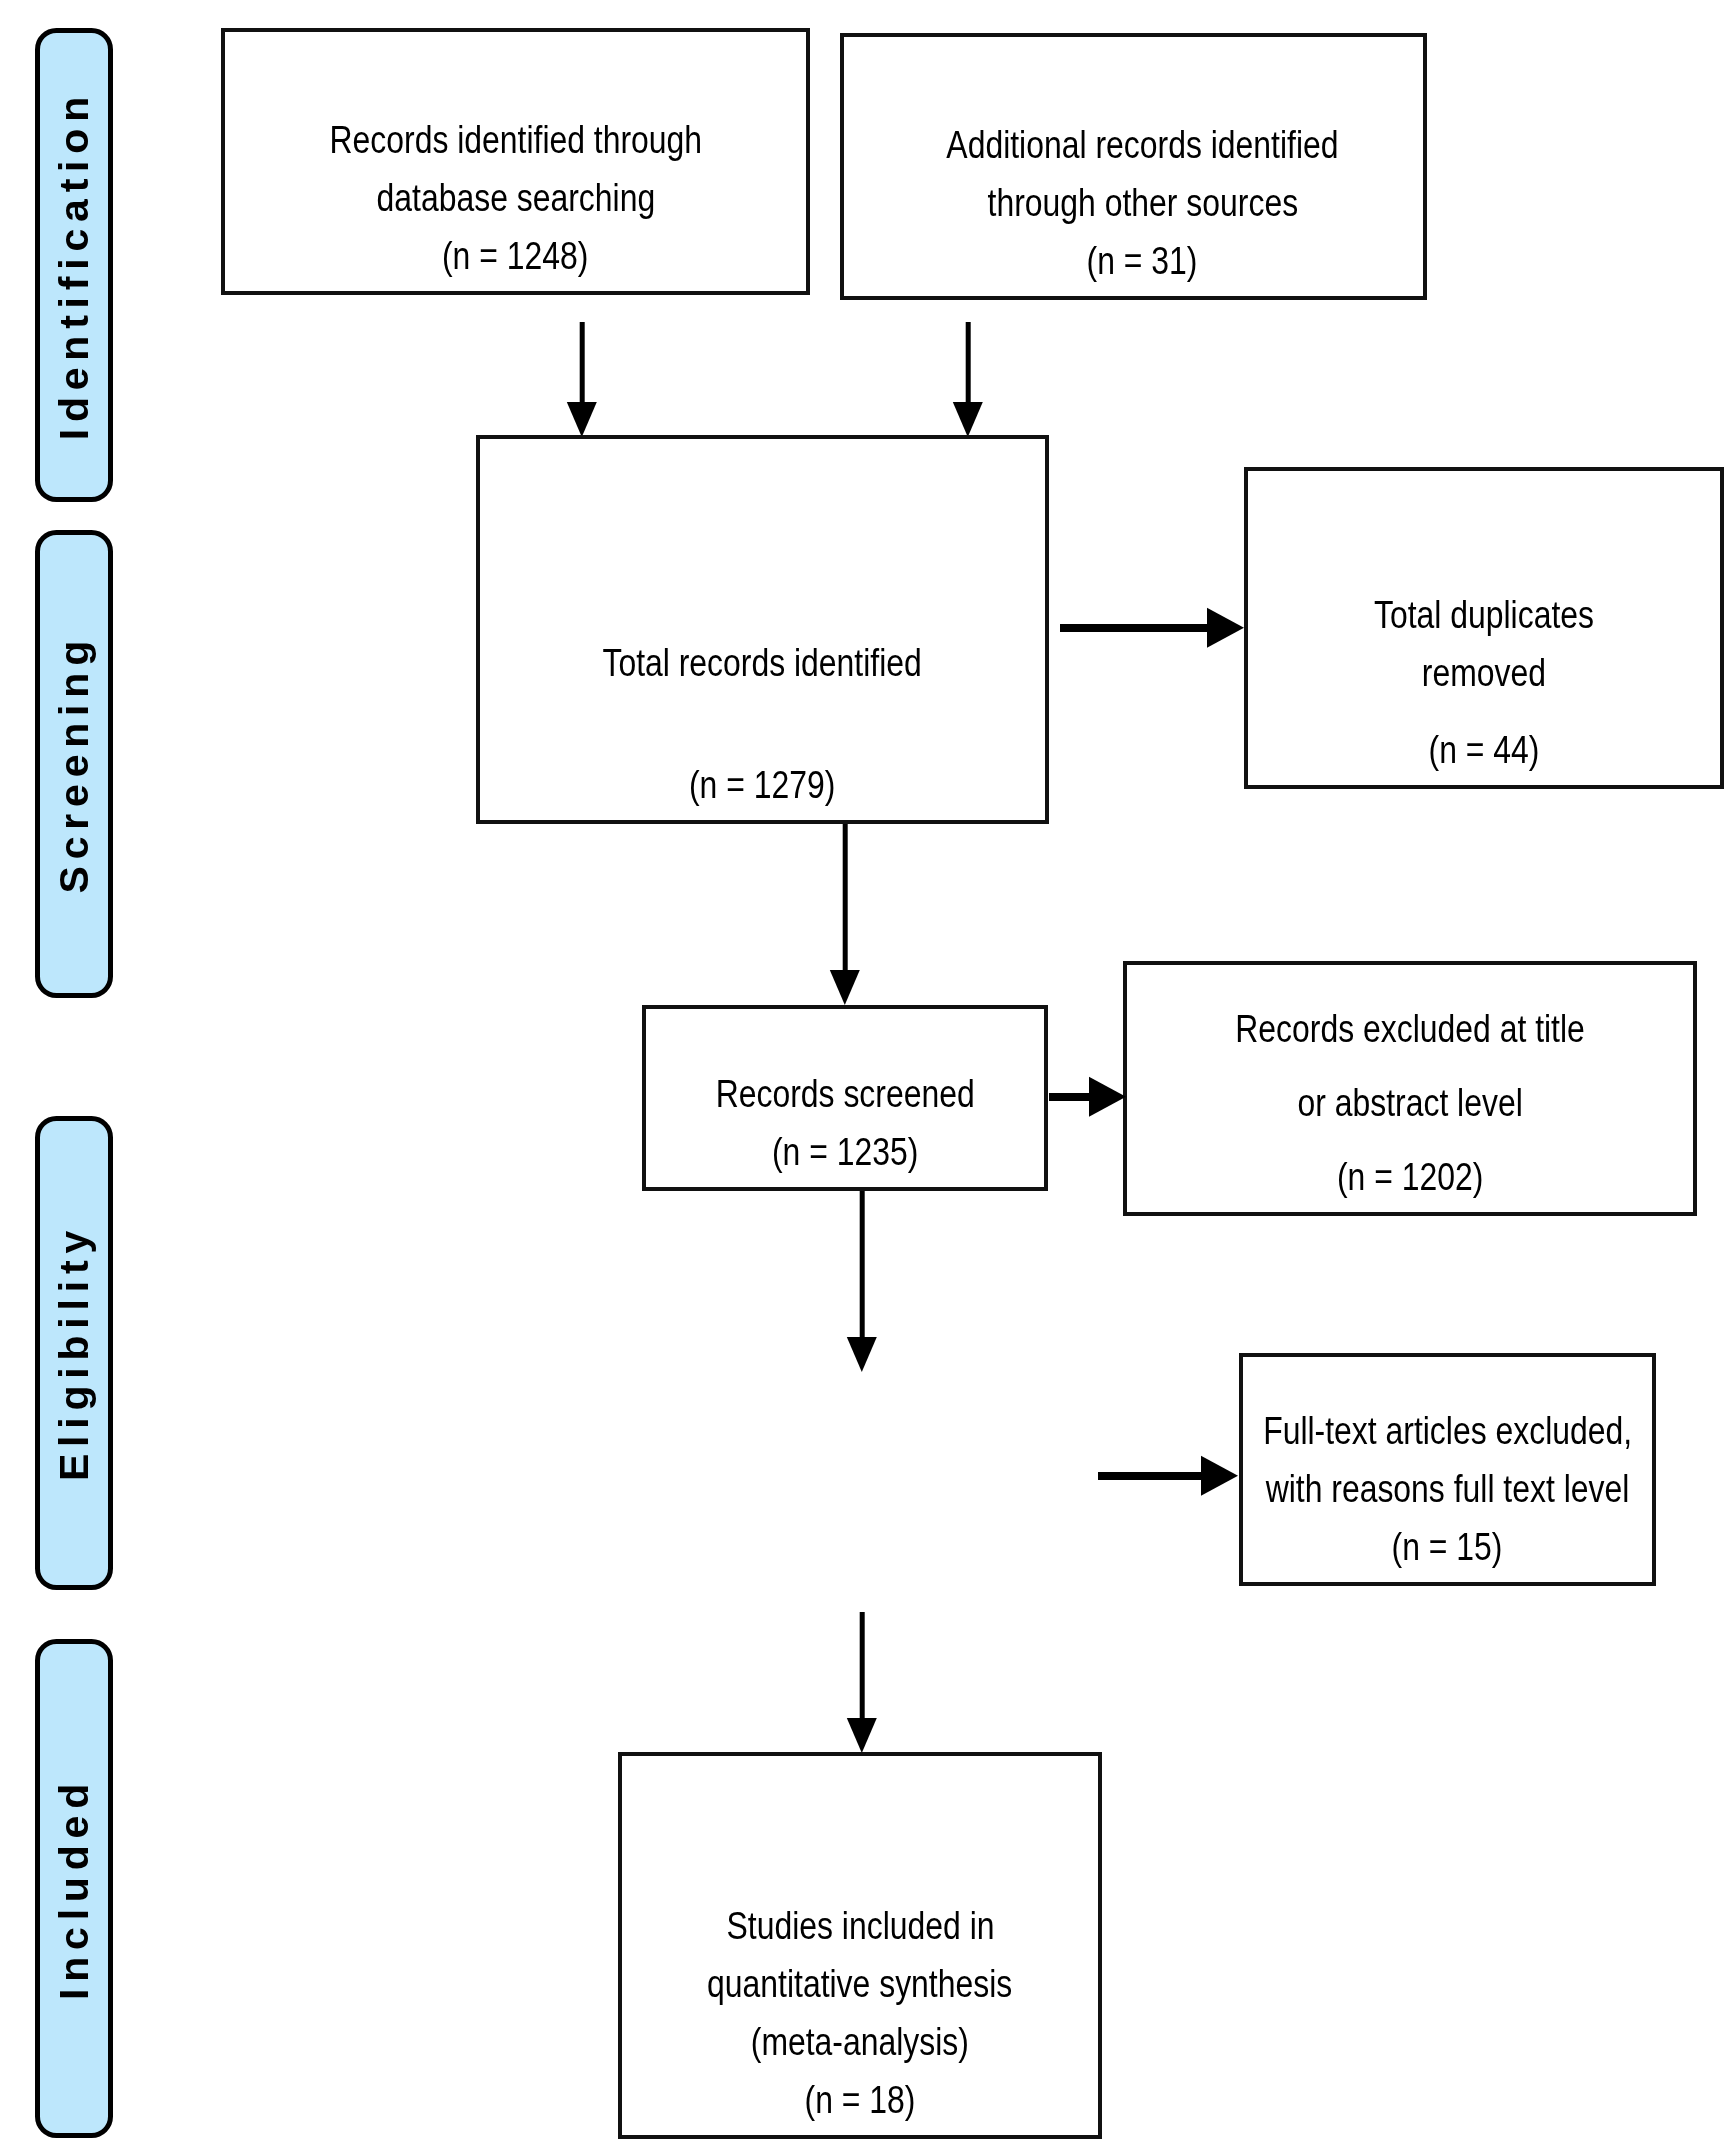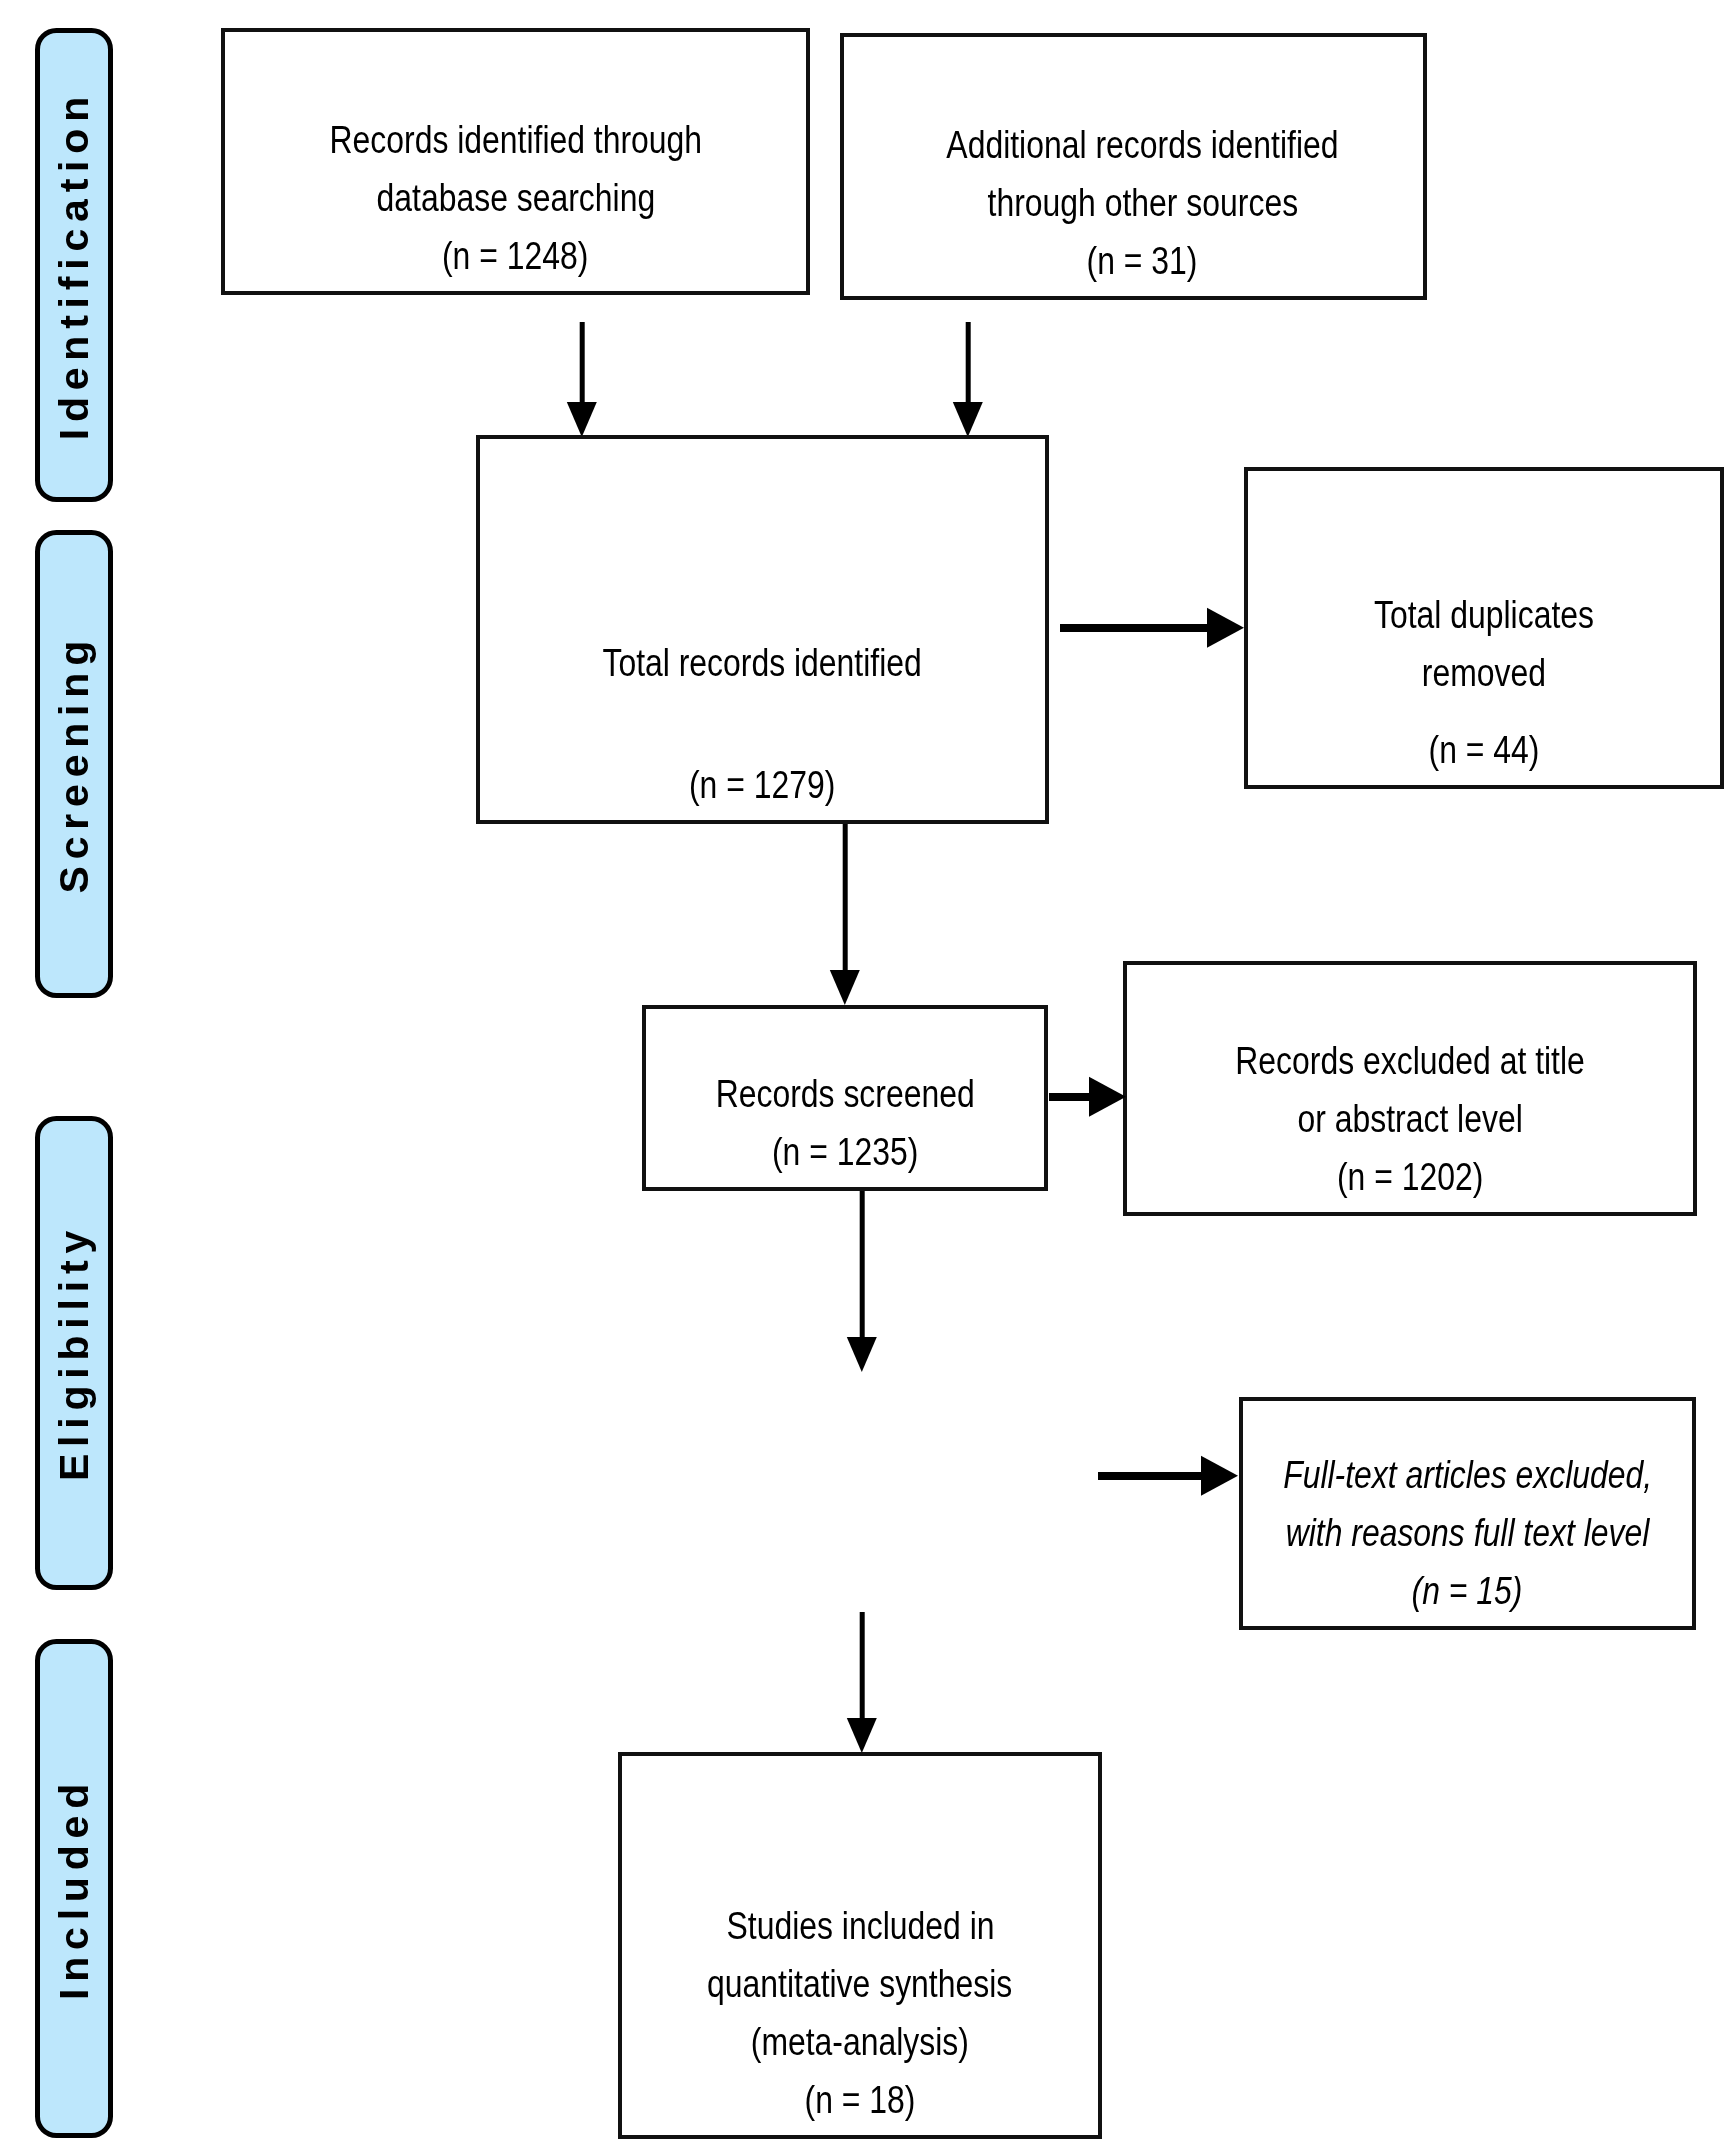--- a/index.html
+++ b/index.html
@@ -175,38 +175,38 @@
   <div class="arrow-v" style="left:845px; top:824px; height:181px;">
     <div class="shaft" style="height:148px;"></div>
     <div class="head" style="top:146px;"></div>
   </div>
 
   <div class="flow-box" style="left:642px; top:1005px; width:406px; height:186px;">
     <div class="line">Records screened</div>
     <div class="line">(n = 1235)</div>
   </div>
 
-  <div class="flow-box" style="left:1123px; top:961px; width:574px; height:255px;">
+  <div class="flow-box" style="left:1123px; top:961px; width:574px; height:255px;gap:16px;">
     <div class="line">Records excluded at title</div>
     <div class="line">or abstract level</div>
     <div class="line">(n = 1202)</div>
   </div>
 
   <div class="arrow-h" style="left:1049px; top:1097px; width:76px;">
     <div class="shaft" style="width:44px;"></div>
     <div class="head" style="left:40px;"></div>
   </div>
 
   <div class="arrow-v" style="left:862px; top:1191px; height:181px;">
     <div class="shaft" style="height:148px;"></div>
     <div class="head" style="top:146px;"></div>
   </div>
 
 
-  <div class="flow-box" style="left:1239px; top:1397px; width:457px; height:233px;font-style:italic;">
+  <div class="flow-box" style="left:1239px; top:1353px; width:417px; height:233px;">
     <div class="line">Full-text articles excluded,</div>
     <div class="line">with reasons full text level</div>
     <div class="line">(n = 15)</div>
   </div>
 
   <div class="arrow-h" style="left:1098px; top:1476px; width:141px;">
     <div class="shaft" style="width:107px;"></div>
     <div class="head" style="left:103px;"></div>
   </div>
 

